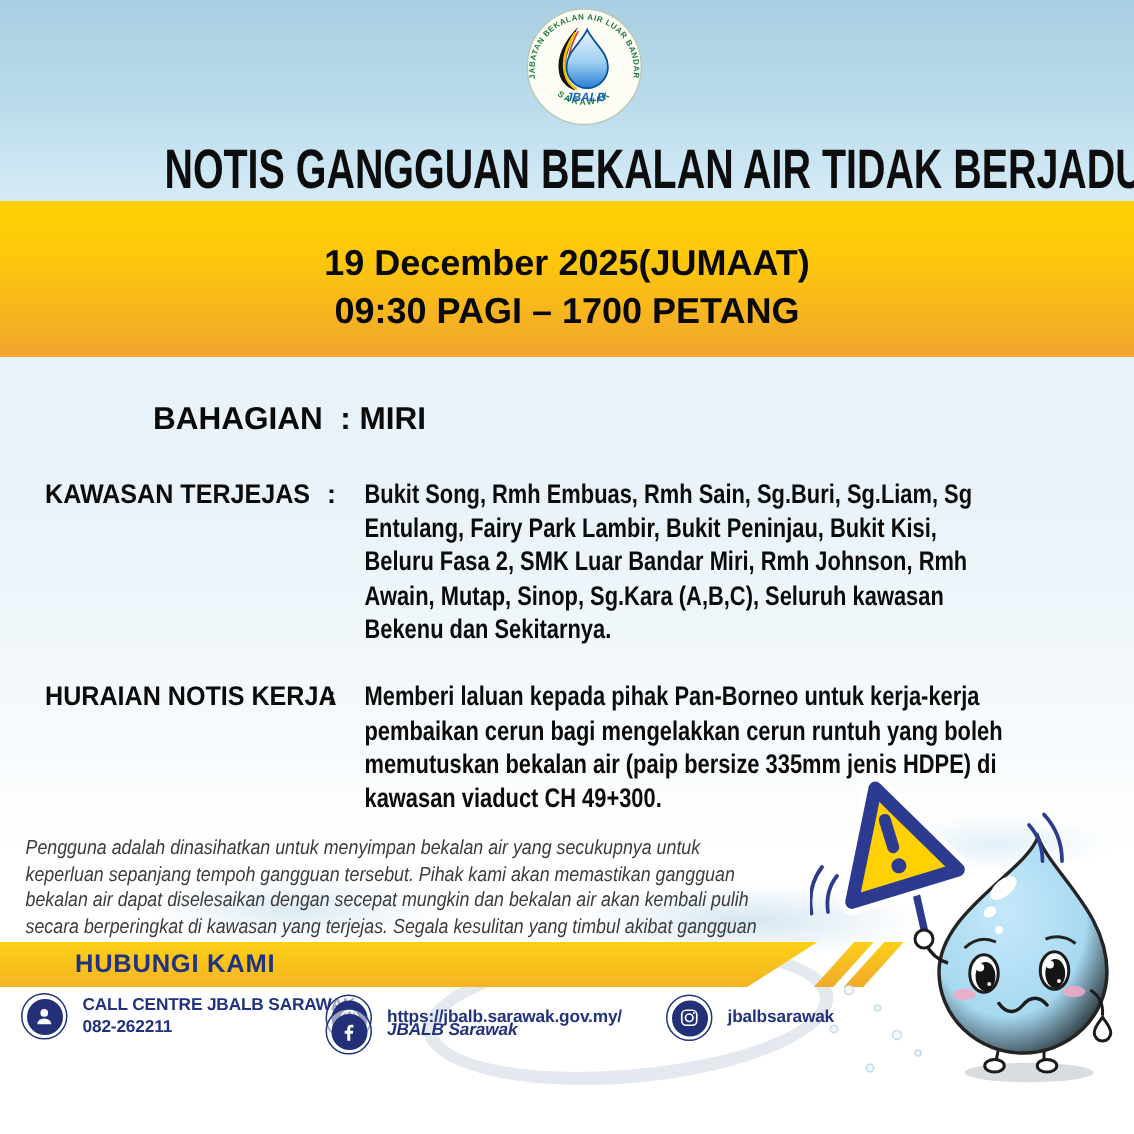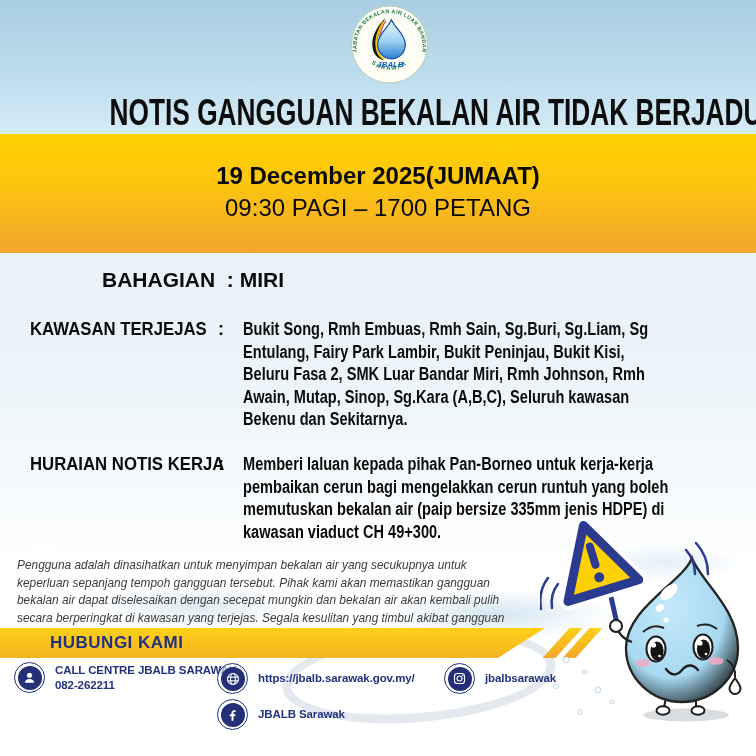--- a/index.html
+++ b/index.html
@@ -3,23 +3,23 @@
 <meta charset="utf-8">
 <style>
   html,body{margin:0;padding:0;}
   body{font-family:"Liberation Sans",sans-serif;}
   .poster{position:relative;width:756px;height:756px;overflow:hidden;background:linear-gradient(180deg,#e7f1f8 0%,#e9f3f9 45%,#f4f9fc 62%,#ffffff 75%,#ffffff 100%);}
   
   .header{position:absolute;left:0;top:0;width:756px;height:134px;background:linear-gradient(180deg,#a9cfe2 0%,#bcdcec 55%,#d6ecf7 100%);}
   .logo{position:absolute;left:350px;top:5px;width:79px;height:79px;}
   .title{position:absolute;left:0;top:93px;width:756px;text-align:center;font-weight:bold;font-size:37px;line-height:40px;color:#0d0d0d;white-space:nowrap;transform:scaleX(0.71);transform-origin:50% 50%;letter-spacing:0px;}
   
-  .dateband{position:absolute;left:0;top:134px;width:756px;height:119px;background:linear-gradient(180deg,#ffd103 0%,#fdc60d 40%,#f1a52f 100%);text-align:center;}
+  .dateband{position:absolute;left:0;top:134px;width:756px;height:104px;background:linear-gradient(180deg,#ffd103 0%,#fdc60d 40%,#f1a52f 100%);text-align:center;}
   .dateband .d1{margin-top:26px;font-weight:bold;font-size:24px;line-height:32px;color:#090909;}
-  .dateband .d2{font-weight:normal;font-size:24px;line-height:32px;color:#090909;}
+  .dateband .d2{font-weight:bold;font-size:24px;line-height:32px;color:#090909;}
   
   .regionrow{position:absolute;left:0;top:268px;width:612px;height:26px;font-weight:bold;font-size:21px;color:#0b0b0b;}
   .bahagian{position:absolute;left:102px;top:0;}
   .daerah{position:absolute;left:430px;top:0;}
   
   .secrow{position:absolute;left:0;width:756px;}
   .sec-label{position:absolute;left:30px;top:0;font-weight:bold;font-size:18px;color:#0b0b0b;white-space:nowrap;transform:scaleX(0.93);transform-origin:left top;line-height:22.5px;}
   .sec-colon{position:absolute;left:218px;top:0;font-weight:bold;font-size:18px;color:#0b0b0b;line-height:22.5px;}
   .sec-value{position:absolute;left:243px;top:0;width:530px;font-weight:bold;font-size:18px;line-height:22.5px;color:#0b0b0b;transform:scaleX(0.81);transform-origin:left top;}
   .row-kawasan{top:318px;}
@@ -41,21 +41,21 @@
   .str1{left:556px;} .str2{left:576px;}
   
   .citem{position:absolute;display:flex;align-items:center;color:#21327e;}
   .cring{width:31px;height:31px;border:1.6px solid #21327e;border-radius:50%;box-sizing:border-box;display:flex;align-items:center;justify-content:center;flex:none;background:rgba(255,255,255,.55);}
   .cfill{width:24px;height:24px;background:#232f77;border-radius:50%;display:flex;align-items:center;justify-content:center;}
   .cfill svg{display:block;}
   .ctext{margin-left:10px;font-weight:bold;font-size:11.5px;line-height:14.5px;letter-spacing:-.1px;white-space:nowrap;}
   .c-call{left:14px;top:662px;}
   .c-web{left:217px;top:663px;}
   .c-insta{left:444px;top:663px;}
-  .c-fb{left:217px;top:699px;}
+  .c-fb{left:217px;top:672px;font-style:italic;}
   
   .mascot{position:absolute;left:540px;top:512px;width:216px;height:244px;}
 </style>
 </head>
 <body>
 
 <div class="poster">
 
   <div class="header">
     <svg class="logo" viewBox="0 0 80 80">

